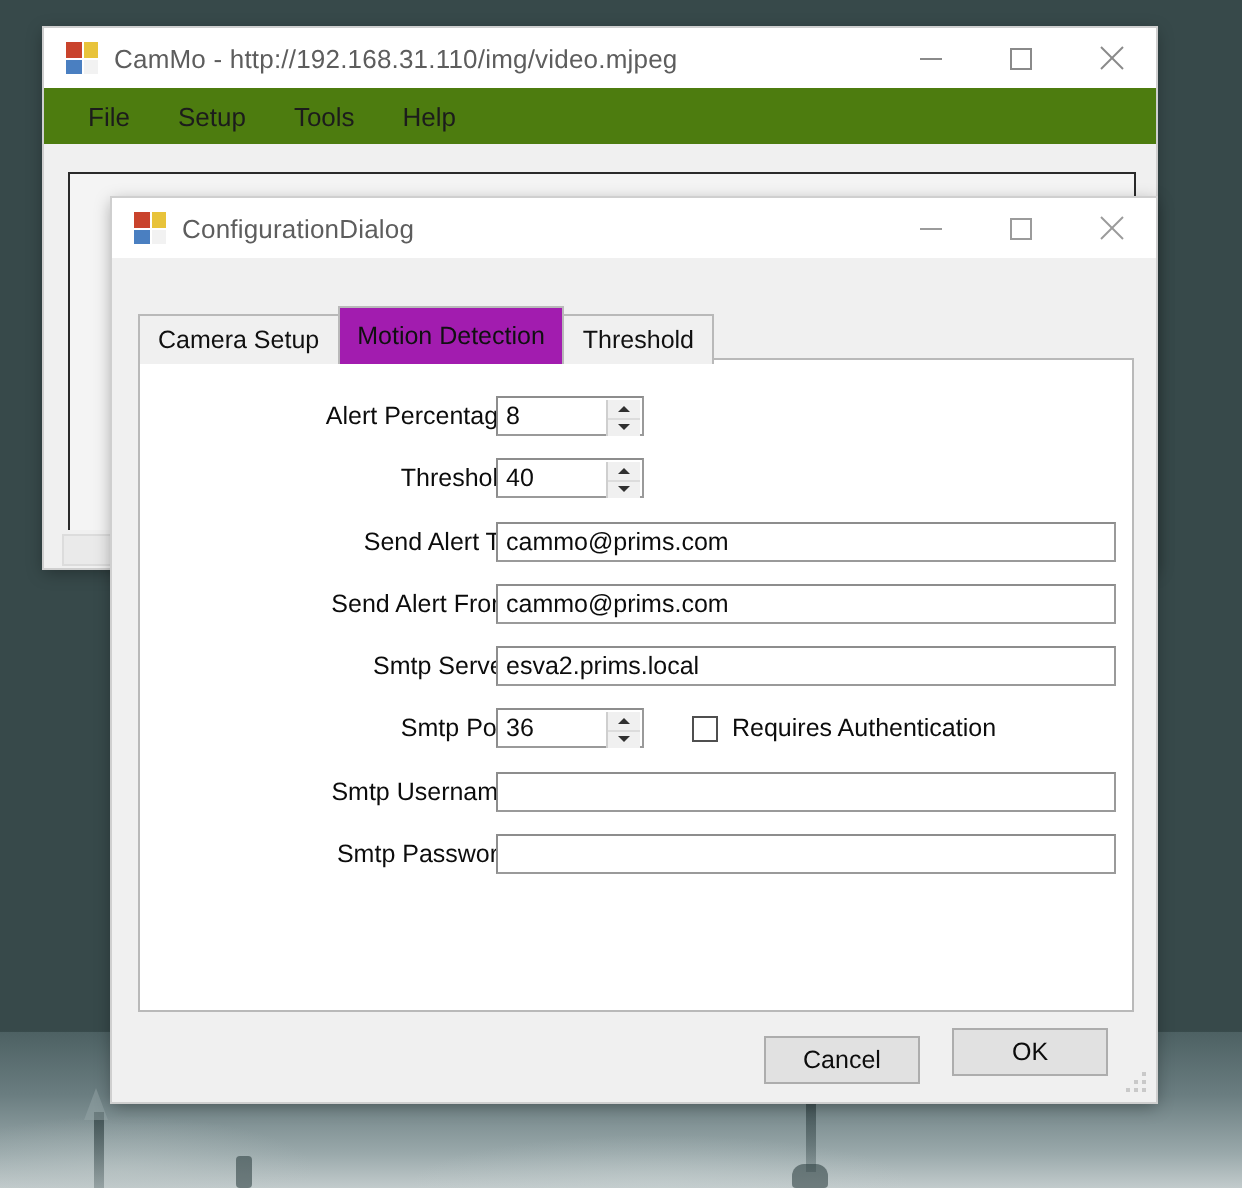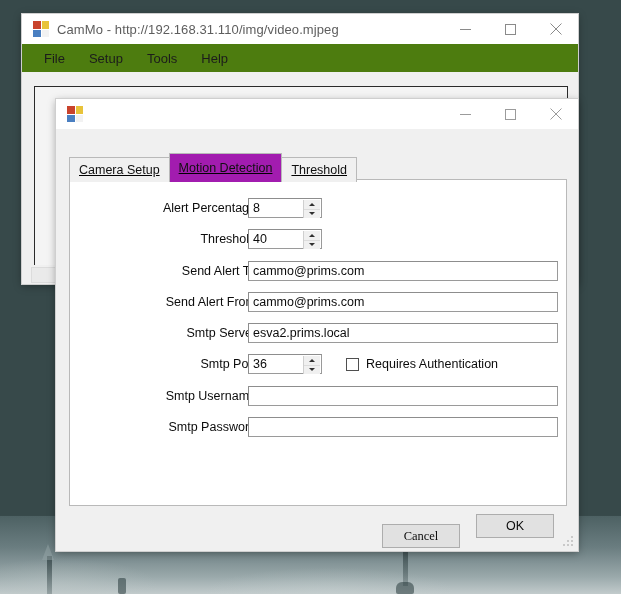--- a/index.html
+++ b/index.html
@@ -176,21 +176,20 @@
   }
 
   
   .tabstrip {
     position: absolute;
     left: 13px;
     top: 24px;
     display: flex;
     align-items: flex-end;
     z-index: 3;
-    text-decoration: underline;
   }
   .tab {
     font-size: 12.5px;
     color: #101010;
     padding: 4px 9px 4px 9px;
     background: #f0f0f0;
     border: 1px solid #b9b9b9;
     border-bottom: none;
     margin-right: -1px;
     height: 16px;
@@ -327,21 +326,21 @@
     height: 24px;
     background: #e1e1e1;
     border: 1px solid #adadad;
     font-size: 12.5px;
     color: #0c0c0c;
     display: flex;
     align-items: center;
     justify-content: center;
     box-sizing: border-box;
   }
-  #cancel-btn { left: 326px; top: 19px; font-family: Liberation Serif, serif; }
+  #cancel-btn { left: 326px; top: 13px; }
   #ok-btn     { left: 420px; top: 9px; }
 
   .grip {
     position: absolute;
     right: 3px;
     bottom: 3px;
     width: 12px;
     height: 12px;
     opacity: .45;
   }
@@ -412,20 +411,21 @@
 
   <div class="window" id="config-dialog">
 
     <div class="titlebar">
       <div class="title-icon">
         <i class="ti-a"></i>
           <i class="ti-b"></i>
           <i class="ti-c"></i>
           <i class="ti-d"></i>
       </div>
+      <div class="title-text">ConfigurationDialog</div>
       <div class="win-buttons">
         <div class="win-btn">
           <svg width="11" height="11" viewBox="0 0 11 11">
             <line x1="0" y1="5.5" x2="11" y2="5.5" stroke="#9b9b9b" stroke-width="1"></line>
           </svg>
         </div>
         <div class="win-btn">
           <svg width="11" height="11" viewBox="0 0 11 11">
             <rect x="0.5" y="0.5" width="10" height="10" fill="none" stroke="#9b9b9b" stroke-width="1"></rect>
           </svg>

